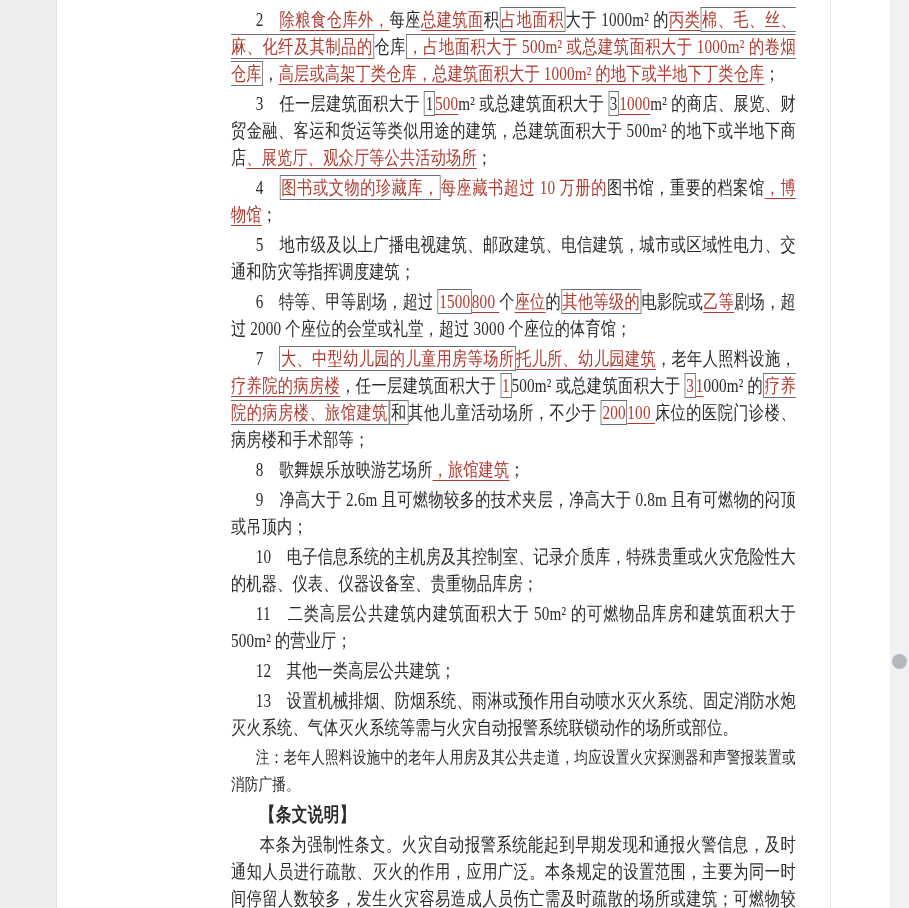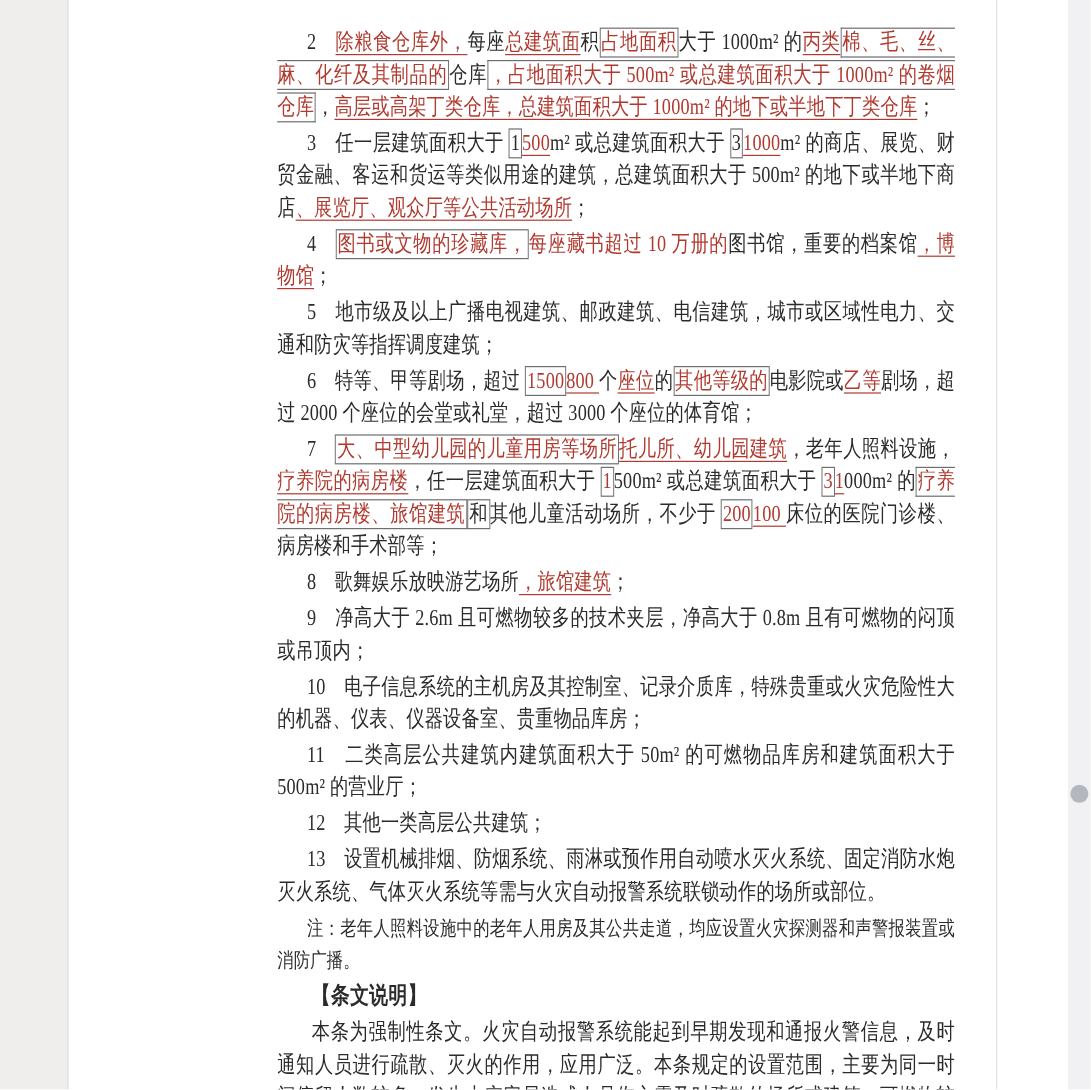--- a/index.html
+++ b/index.html
@@ -9,21 +9,21 @@
   }
   *{margin:0;padding:0;box-sizing:border-box;}
   html,body{width:909px;height:908px;overflow:hidden;background:#ffffff;}
   body{font-family:"Liberation Serif","DejaVu Serif",serif;position:relative;}
 
   .left-gutter{
     position:absolute;left:0;top:0;width:57px;height:908px;
     background:#f0eeec;border-right:1px solid #e2dfdb;
   }
   .page{
-    position:absolute;left:58px;top:16px;width:832px;height:664px;background:#ffffff;
+    position:absolute;left:58px;top:0;width:832px;height:664px;background:#ffffff;
   }
   .page-edge-line{
     position:absolute;left:830px;top:0;width:1px;height:908px;background:#e4e4e4;
   }
   .scroll-track{
     position:absolute;right:0;top:0;width:19px;height:908px;background:#f1f1f3;
   }
   .scroll-thumb{
     position:absolute;left:892px;top:654px;width:15px;height:15px;
     border-radius:50%;background:#b4b7be;

